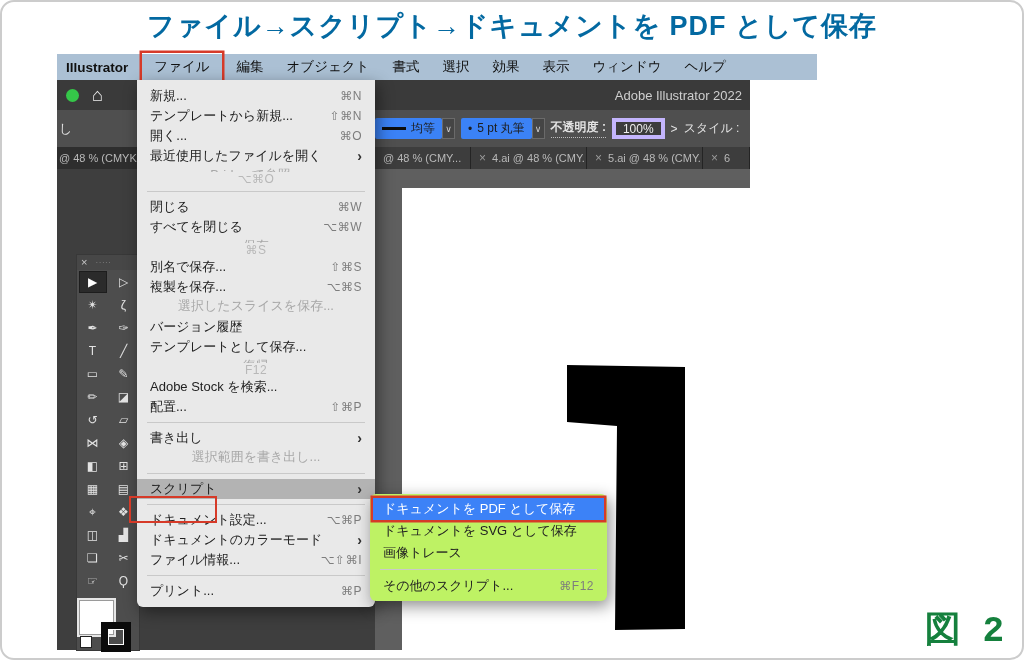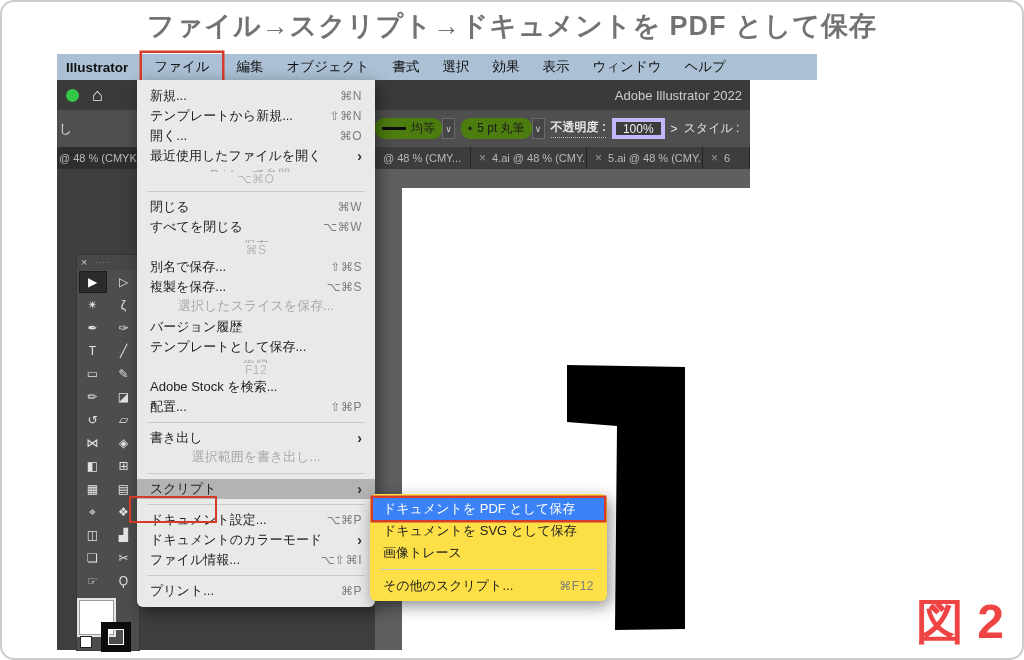--- a/index.html
+++ b/index.html
@@ -1,21 +1,21 @@
 <!DOCTYPE html>
 <html><head>
 <meta charset="utf-8">
 <style>
   html,body{margin:0;padding:0;background:#fff;}
   .page{position:relative;width:1024px;height:660px;background:#fff;border:2px solid #cccccc;
         border-radius:14px;box-sizing:border-box;overflow:hidden;
         font-family:"Liberation Sans","DejaVu Sans",sans-serif;}
   .title{position:absolute;top:6px;left:0;right:0;text-align:center;font-size:27px;font-weight:800;
-         color:#737373;letter-spacing:1px;white-space:nowrap;}
-  .fig{position:absolute;right:18px;bottom:4px;font-size:48px;font-weight:800;color:#ef4444;}
+         color:#0369a1;letter-spacing:1px;white-space:nowrap;}
+  .fig{position:absolute;right:18px;bottom:4px;font-size:36px;font-weight:800;color:#15803d;font-family:Liberation Mono, monospace;}
 
   .shot{position:absolute;left:55px;top:52px;width:693px;height:596px;}
 
   
   .menubar{position:absolute;left:0;top:0;width:760px;height:26px;background:#abc0d4;
            display:flex;align-items:center;font-size:13.5px;color:#101010;z-index:10;}
   .mb-app{font-weight:700;margin:0 14px 0 9px;}
   .mb-items{display:flex;align-items:center;}
   .mb-item{margin-right:17px;padding:1px 3px;white-space:nowrap;}
   .mb-ann{box-shadow:0 0 0 2.5px #d63a28;padding:5px 12px;margin-right:12px;}
@@ -25,22 +25,22 @@
             display:flex;align-items:center;}
   .dot{width:13px;height:13px;border-radius:50%;background:#35c749;margin-left:9px;}
   .home{color:#ececec;font-size:18px;margin-left:13px;line-height:1;}
   .apptitle{margin-left:auto;margin-right:8px;color:#cfcfcf;font-size:13px;}
 
   
   .controlbar{position:absolute;left:0;top:56px;width:693px;height:37px;background:#4f4f4f;}
   .ctl-frag{position:absolute;left:2px;top:10px;font-size:13px;color:#e0e0e0;}
   .ctl-right{position:absolute;left:318px;top:0;width:375px;height:37px;display:flex;
              align-items:center;gap:6px;overflow:hidden;}
-  .ctl-box{background:#4d7c0f;color:#1d1d1d;height:21px;display:flex;align-items:center;gap:5px;
-           padding:0 7px;font-size:12px;border-radius:9px;white-space:nowrap;}
+  .ctl-box{background:#3b82f6;color:#1d1d1d;height:21px;display:flex;align-items:center;gap:5px;
+           padding:0 7px;font-size:12px;border-radius:2px;white-space:nowrap;}
   .stroke-line{display:inline-block;width:24px;height:3px;background:#0d0d0d;}
   .ctl-chev{color:#cfcfcf;font-size:9px;background:#454545;border:1px solid #6a6a6a;height:21px;width:13px;
             display:flex;align-items:center;justify-content:center;margin-left:-6px;box-sizing:border-box;}
   .ctl-label{font-size:12px;color:#e4e4e4;white-space:nowrap;}
   .u{border-bottom:1px dotted #bdbdbd;padding-bottom:1px;font-weight:bold;}
   .ctl-value{background:#3c3c3c;border:4px solid #c4b5fd;color:#eeeeee;font-size:12px;height:21px;
              min-width:50px;display:flex;align-items:center;padding:0 7px;box-sizing:border-box;}
 
   
   .tabbar{position:absolute;left:0;top:93px;width:570px;height:22px;background:#2e2e2e;color:#b9b9b9;
@@ -78,21 +78,21 @@
   .m-row{height:20px;display:flex;align-items:center;padding:0 13px;font-size:13px;color:#222222;}
   .m-label{flex:1;white-space:nowrap;overflow:hidden;}
   .m-sc{color:#7d7d7d;font-size:12px;letter-spacing:.5px;white-space:nowrap;}
   .m-arrow{color:#303030;font-size:14px;font-weight:700;line-height:1;}
   .m-row.dis{color:#a8a8a8;flex-direction:column;}
   .m-row.dis .m-sc{color:#b8b8b8;}
   .m-row.hl{background:#b3b3b3;}
   .m-sep{height:1px;background:#c9c9c9;margin:5px 10px;}
 
   
-  .submenu{position:absolute;left:313px;top:440px;width:237px;background:#fde047;border-radius:6px;
+  .submenu{position:absolute;left:313px;top:440px;width:237px;background:#bef264;border-radius:6px;
            box-shadow:3px 5px 16px rgba(0,0,0,.45);z-index:30;padding:4px 0;box-sizing:border-box;}
   .submenu .m-row{height:22px;}
   .submenu .m-row.sel{background:#3c82f7;color:#ffffff;margin:0 3px;padding:0 10px;
                       box-shadow:0 0 0 2.5px #d63a28;}
 
   
   .rb-script{position:absolute;left:72px;top:442px;width:88px;height:27px;border:2.5px solid #d63a28;
              z-index:40;pointer-events:none;box-sizing:border-box;}
 </style>
 </head>

